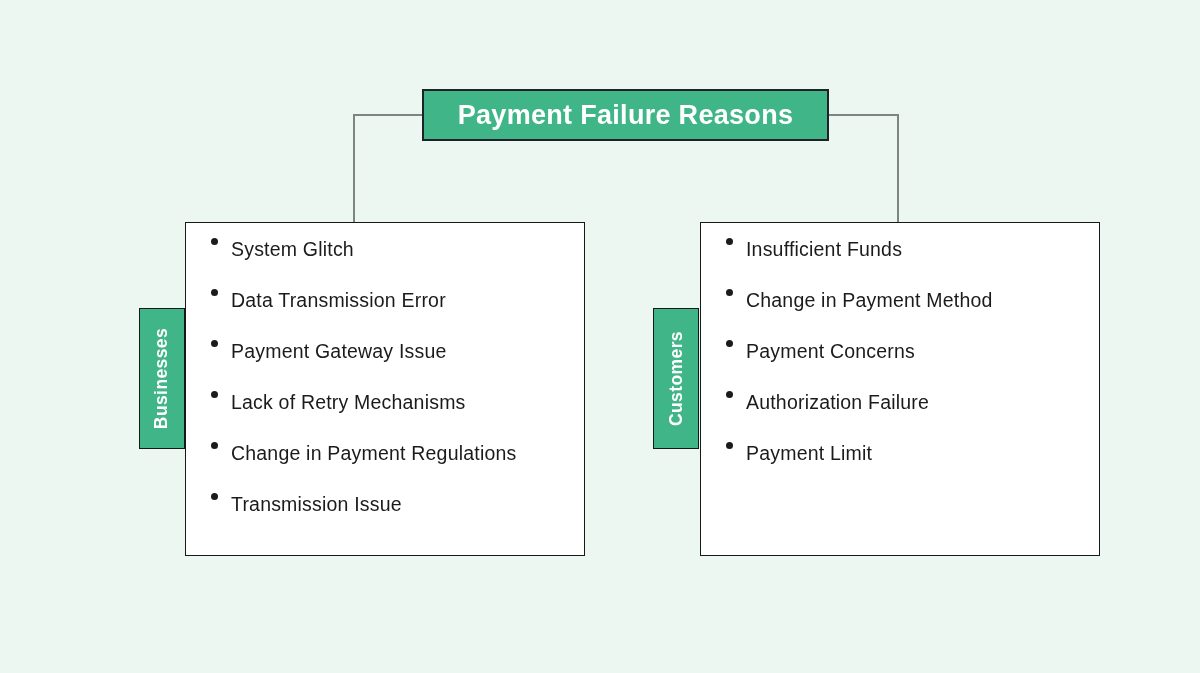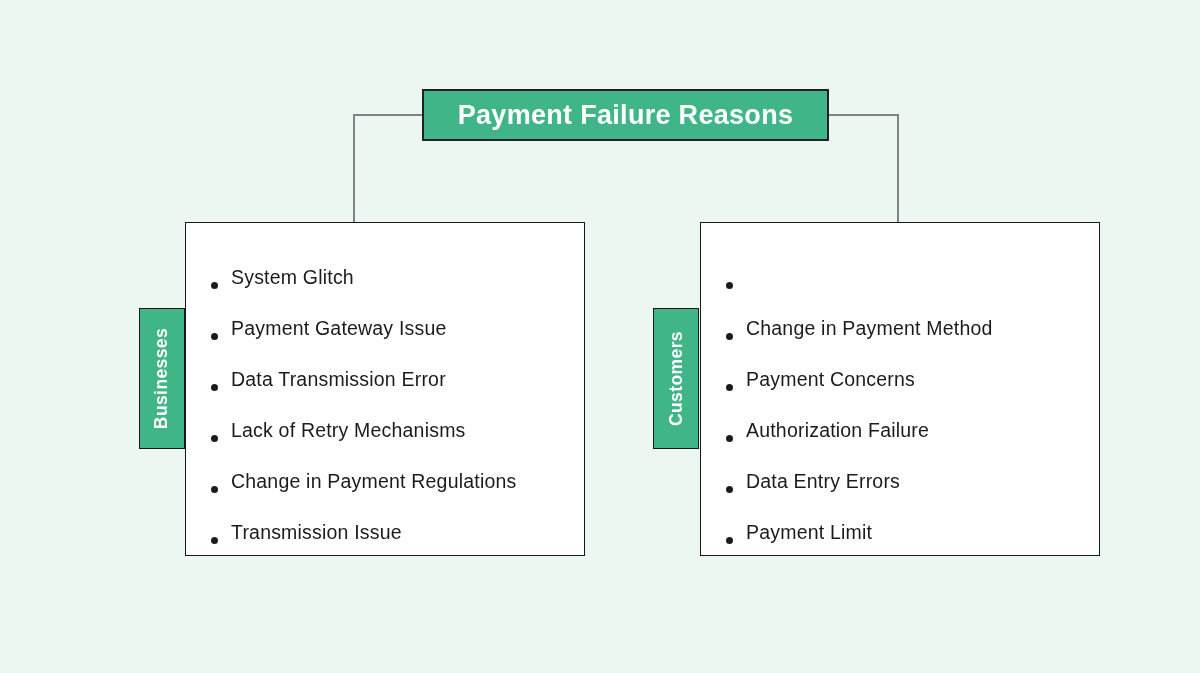--- a/index.html
+++ b/index.html
@@ -52,21 +52,21 @@
   .group-box.left  { left: 185px; }
   .group-box.right { left: 700px; }
   .group-box ul {
     list-style: none;
     margin: 0;
     padding: 15px 8px 0 25px;
   }
   .group-box li {
     height: 51px;
     display: flex;
-    align-items: flex-end;
+    align-items: flex-start;
     font-size: 19.5px;
     color: #1b1b1b;
     letter-spacing: 0.2px;
     white-space: nowrap;
   }
   .dot {
     width: 7px;
     height: 7px;
     border-radius: 50%;
     background: #1b1b1b;
@@ -111,61 +111,58 @@
   </div>
 
   <div class="group-box left">
     <ul>
       <li>
           <span class="dot"></span>
           <span>System Glitch</span>
         </li>
       <li>
           <span class="dot"></span>
-          <span>Payment Gateway Issue</span>
+          <span>Data Transmission Error</span>
         </li>
       <li>
           <span class="dot"></span>
-          <span>Data Transmission Error</span>
+          <span>Payment Gateway Issue</span>
         </li>
       <li>
           <span class="dot"></span>
           <span>Lack of Retry Mechanisms</span>
         </li>
       <li>
           <span class="dot"></span>
           <span>Change in Payment Regulations</span>
         </li>
       <li>
           <span class="dot"></span>
           <span>Transmission Issue</span>
         </li>
     </ul>
   </div>
 
   <div class="group-box right">
     <ul>
       <li>
           <span class="dot"></span>
+          <span>Insufficient Funds</span>
         </li>
       <li>
           <span class="dot"></span>
           <span>Change in Payment Method</span>
         </li>
       <li>
           <span class="dot"></span>
           <span>Payment Concerns</span>
         </li>
       <li>
           <span class="dot"></span>
           <span>Authorization Failure</span>
-        </li>
-      <li>
-          <span class="dot"></span>
-          <span>Data Entry Errors</span>
         </li>
       <li>
           <span class="dot"></span>
           <span>Payment Limit</span>
         </li>
     </ul>
   </div>
 
   <div class="side-label left">
     <span>Businesses</span>

